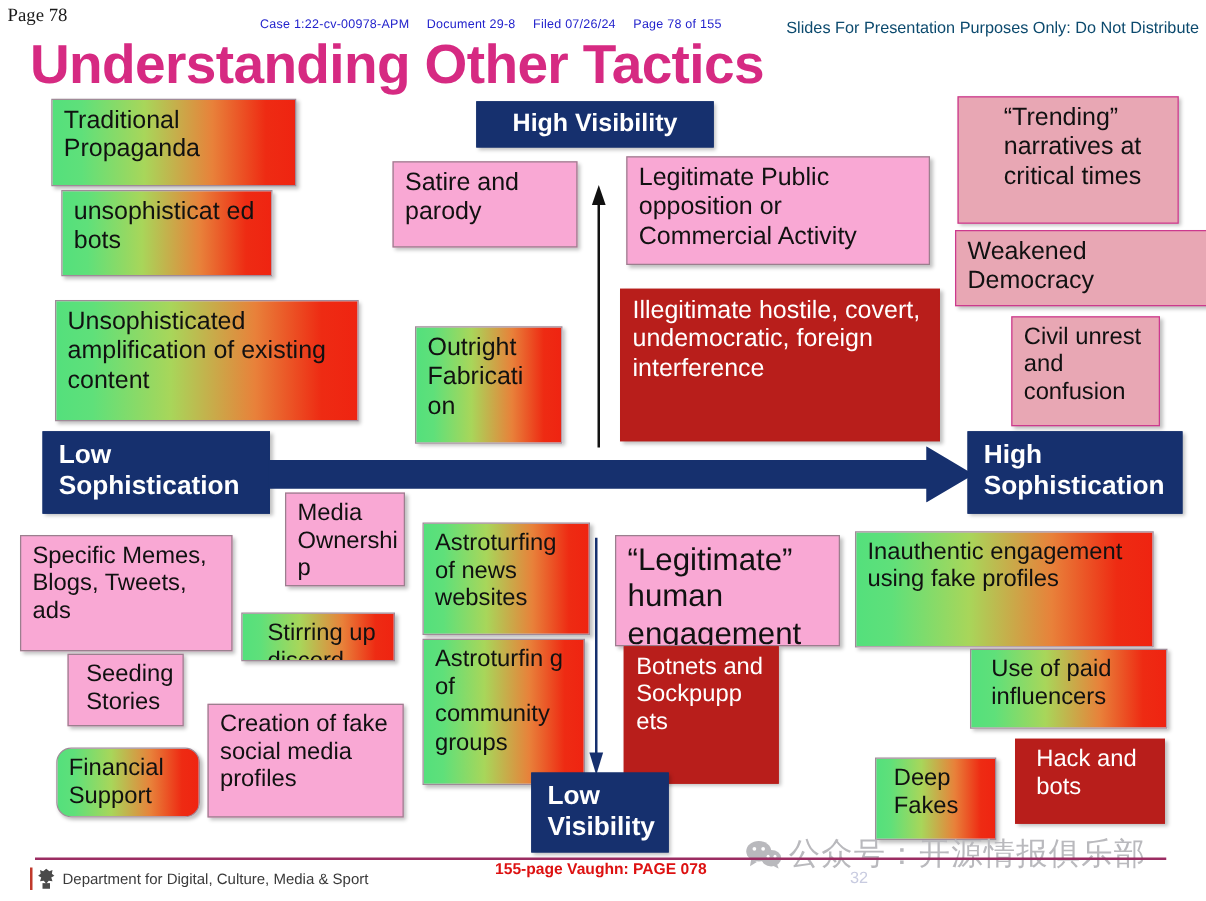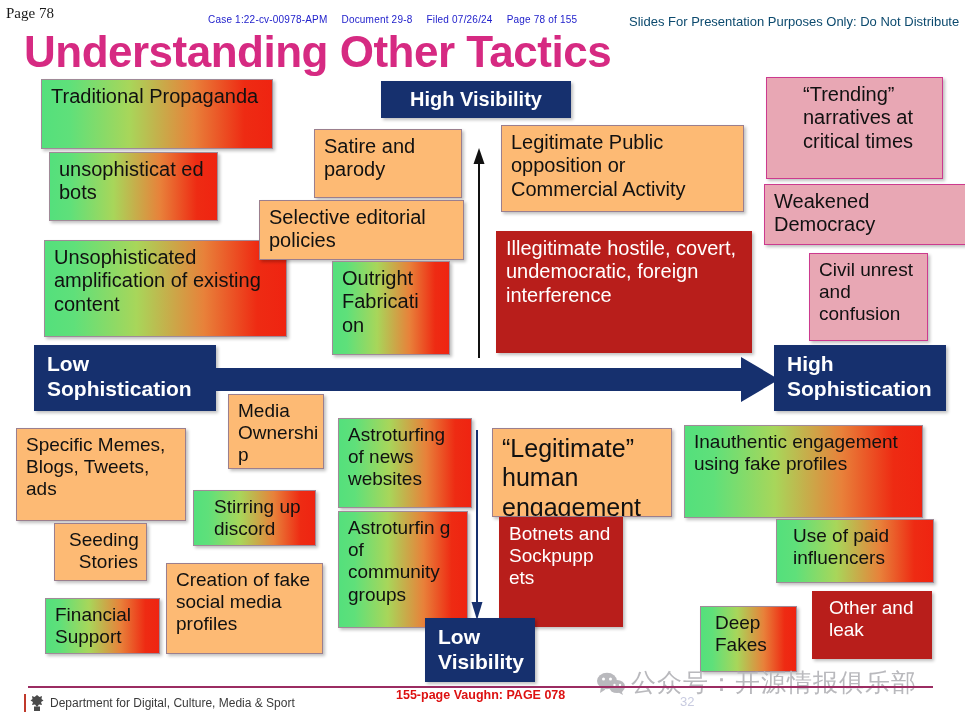--- a/index.html
+++ b/index.html
@@ -45,21 +45,21 @@
     line-height:1.17;
     color:#111111;
     overflow:hidden;
     box-shadow:2px 2px 3px rgba(0,0,0,.25);
   }
   .grad{
     background:linear-gradient(to right,#54e07c 0%,#5fe07a 12%,#a8d65a 38%,#e8813a 66%,#ee2b13 88%,#ef2411 100%);
     border:1px solid #a08a98;
   }
   .green{
-    background:#fdba74;
+    background:#f9a8d4;
     border:1px solid #9b7f8e;
   }
   .pink{
     background:#e8a7b4;
     border:1.5px solid #cc3a8e;
   }
   .darkred{
     background:#b81e1b;
     border:1px solid #b81e1b;
     color:#ffffff;
@@ -116,31 +116,30 @@
   <div id="page-label">Page 78</div>
 
   <div id="case-stamp">
     <span>Case 1:22-cv-00978-APM</span><span>Document 29-8</span><span>Filed 07/26/24</span><span>Page 78 of 155</span>
   </div>
 
   <div id="slide-notice">Slides For Presentation Purposes Only: Do Not Distribute</div>
 
   <div id="deck-title">Understanding Other Tactics</div>
 
-  <div class="box grad" style="left:41px;top:79px;width:232px;height:70px;font-size:20px;">Traditional Propaganda</div>
+  <div class="box grad" style="left:41px;top:79px;width:196px;height:70px;font-size:20px;">Traditional Propaganda</div>
 
   <div class="box grad" style="left:49px;top:152px;width:169px;height:69px;font-size:20px;">unsophisticat ed bots</div>
 
   <div class="box grad" style="left:44px;top:240px;width:243px;height:97px;font-size:20px;">Unsophisticated amplification of existing content</div>
 
   <div class="box navy center" style="left:381px;top:81px;width:190px;height:37px;font-size:20px;padding:0;">High Visibility</div>
 
   <div class="box green" style="left:314px;top:129px;width:148px;height:69px;font-size:20px;">Satire and parody</div>
 
-  <div class="box green" style="left:259px;top:200px;width:205px;height:60px;font-size:20px;">Selective editorial policies</div>
 
   <div class="box grad" style="left:332px;top:261px;width:118px;height:94px;font-size:20px;">Outright Fabricati on</div>
 
   <svg class="v-arrow-up" style="left:468px;top:148px;" width="22" height="212" viewBox="0 0 22 212">
     <line x1="11" y1="210" x2="11" y2="12" stroke="#111111" stroke-width="2"></line>
     <polygon points="11,0 5.5,16 16.5,16" fill="#111111"></polygon>
   </svg>
 
   <div class="box green" style="left:501px;top:125px;width:243px;height:87px;font-size:20px;">Legitimate Public opposition or Commercial Activity</div>
 
@@ -163,25 +162,25 @@
 
   <div class="box navy" style="left:774px;top:345px;width:172px;height:66px;font-size:21px;padding:6px 0 0 12px;">
     <div>High</div>
     <div>Sophistication</div>
   </div>
 
   <div class="box green" style="left:228px;top:394px;width:96px;height:75px;font-size:19px;">Media Ownershi p</div>
 
   <div class="box green" style="left:16px;top:428px;width:170px;height:93px;font-size:19px;">Specific Memes, Blogs, Tweets, ads</div>
 
-  <div class="box green" style="left:54px;top:523px;width:93px;height:58px;font-size:19px;padding-left:14px;text-align:right;">Seeding Stories</div>
-
-  <div class="box grad" style="left:193px;top:490px;width:123px;height:56px;font-size:19px;padding-left:20px;">Stirring up discord</div>
-
-  <div class="box grad" style="left:45px;top:598px;width:115px;height:56px;font-size:19px;">Financial Support</div>
+  <div class="box green" style="left:54px;top:523px;width:93px;height:58px;font-size:19px;padding-left:14px;">Seeding Stories</div>
+
+  <div class="box grad" style="left:193px;top:490px;width:123px;height:39px;font-size:19px;padding-left:20px;">Stirring up discord</div>
+
+  <div class="box grad" style="left:45px;top:598px;width:115px;height:56px;font-size:19px;border-radius:12px;">Financial Support</div>
 
   <div class="box grad" style="left:338px;top:418px;width:134px;height:90px;font-size:19px;">Astroturfing of news websites</div>
 
   <div class="box green" style="left:166px;top:563px;width:157px;height:91px;font-size:19px;">Creation of fake social media profiles</div>
 
   <div class="box grad" style="left:338px;top:511px;width:130px;height:117px;font-size:19px;">Astroturfin g of community groups</div>
 
   <svg class="v-arrow-down" style="left:466px;top:430px;" width="22" height="190" viewBox="0 0 22 190">
     <line x1="11" y1="0" x2="11" y2="176" stroke="#16306e" stroke-width="2"></line>
     <polygon points="11,190 5.5,172 16.5,172" fill="#16306e"></polygon>
@@ -195,21 +194,21 @@
     <div>Low</div>
     <div>Visibility</div>
   </div>
 
   <div class="box grad" style="left:684px;top:425px;width:239px;height:93px;font-size:19px;">Inauthentic engagement using fake profiles</div>
 
   <div class="box grad" style="left:776px;top:519px;width:158px;height:64px;font-size:19px;padding-left:16px;">Use of paid influencers</div>
 
   <div class="box grad" style="left:700px;top:606px;width:97px;height:66px;font-size:19px;padding-left:14px;">Deep Fakes</div>
 
-  <div class="box darkred" style="left:812px;top:591px;width:120px;height:68px;font-size:19px;padding-left:16px;">Other and leak</div>
+  <div class="box darkred" style="left:812px;top:591px;width:120px;height:68px;font-size:19px;padding-left:16px;">Hack and bots</div>
 
   <svg id="wm-icon" viewBox="0 0 30 24">
     <ellipse cx="11" cy="10" rx="10" ry="8.2" fill="#b9b9bd"></ellipse>
     <polygon points="5,16 4,22 9.5,18.5" fill="#b9b9bd"></polygon>
     <circle cx="7.5" cy="8" r="1.5" fill="#ffffff"></circle>
     <circle cx="14.5" cy="8" r="1.5" fill="#ffffff"></circle>
     <ellipse cx="21" cy="15.5" rx="8" ry="6.6" fill="#b9b9bd"></ellipse>
     <polygon points="25.5,20 27,24 22.5,21.5" fill="#b9b9bd"></polygon>
     <circle cx="18.5" cy="14" r="1.2" fill="#ffffff"></circle>
     <circle cx="24" cy="14" r="1.2" fill="#ffffff"></circle>

